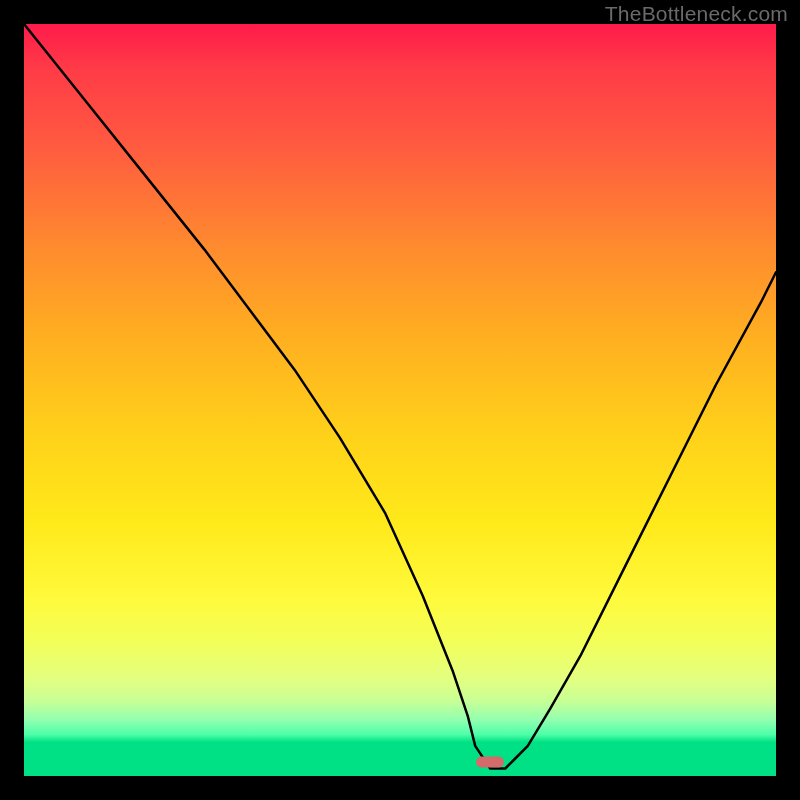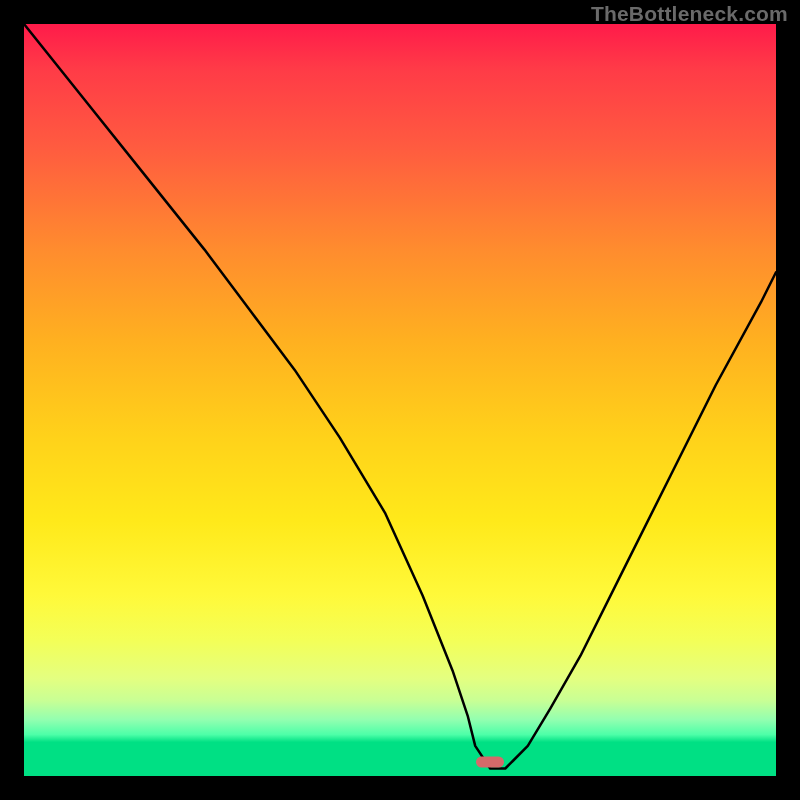--- a/index.html
+++ b/index.html
@@ -58,21 +58,21 @@
     background: #d46a6a;
     border-radius: 6px;
     transform: translate(-50%, -50%);
   }
   .watermark {
     position: absolute;
     top: 2px;
     right: 12px;
     color: #6a6a6a;
     font-size: 21px;
-    font-weight: 700;
+    font-weight: 400;
     letter-spacing: 0.2px;
     white-space: nowrap;
   }
 </style>
 </head>
 <body>
 
 <div class="frame">
 
   <div class="plot-area">

